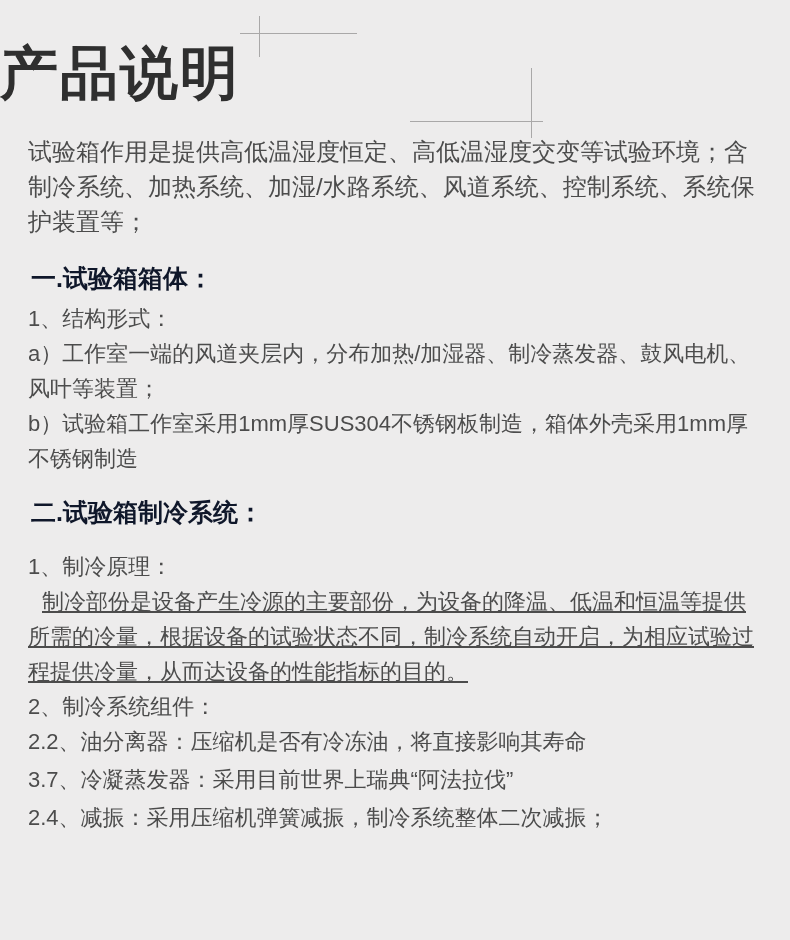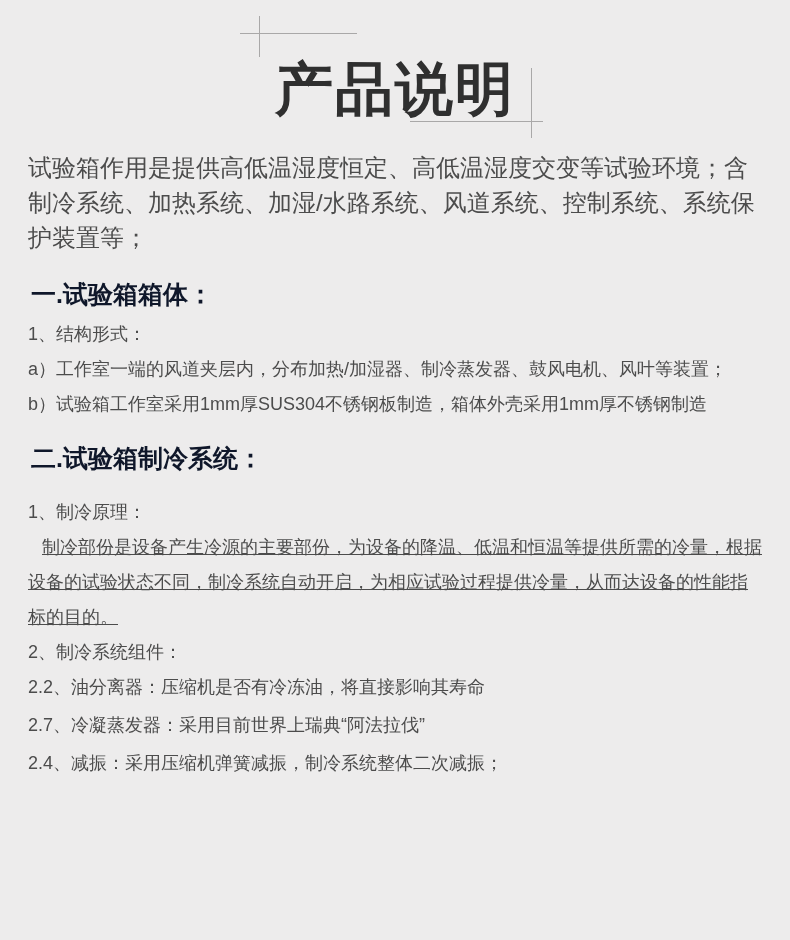--- a/index.html
+++ b/index.html
@@ -9,41 +9,40 @@
     height: 940px;
     background: #edecec;
     font-family: "Liberation Sans", sans-serif;
     color: #4c4c4c;
     overflow: hidden;
   }
   .deco { position: absolute; background: #a9a8a8; }
   .deco.h { height: 1px; }
   .deco.v { width: 1px; }
   .title {
-    margin: 16px;
+    margin: 0;
     padding-top: 40px;
-    text-align: center;
     font-size: 58px;
     line-height: 66px;
     font-weight: 700;
     letter-spacing: 2px;
     color: #2f2f2f;
   }
   .content { padding: 0 28px; }
   .intro { margin: 28px 0 0; font-size: 24px; line-height: 35px; }
   h2.sec {
     font-size: 25px;
     line-height: 34px;
     font-weight: 700;
     color: #0f172a;
     margin: 22px 0 6px;
     padding-left: 3px;
   }
   h2.sec.sec2 { margin: 19px 0 20px; }
-  p.line { margin: 0; font-size: 18px; line-height: 35px; }
+  p.line { margin: 0; font-size: 22px; line-height: 35px; }
   p.num { margin-bottom: 3px; }
   .indent1 { text-indent: 14px; text-decoration: underline; }
 </style>
 </head>
 <body>
 
 <div class="page">
 
   <div class="deco h" style="left:240px; top:33px;  width:117px;"></div>
   <div class="deco v" style="left:259px; top:16px;  height:41px;"></div>
@@ -59,17 +58,17 @@
     <h2 class="sec">一.试验箱箱体：</h2>
     <p class="line">1、结构形式：</p>
     <p class="line">a）工作室一端的风道夹层内，分布加热/加湿器、制冷蒸发器、鼓风电机、风叶等装置；</p>
     <p class="line">b）试验箱工作室采用1mm厚SUS304不锈钢板制造，箱体外壳采用1mm厚不锈钢制造</p>
 
     <h2 class="sec sec2">二.试验箱制冷系统：</h2>
     <p class="line">1、制冷原理：</p>
     <p class="line indent1">制冷部份是设备产生冷源的主要部份，为设备的降温、低温和恒温等提供所需的冷量，根据设备的试验状态不同，制冷系统自动开启，为相应试验过程提供冷量，从而达设备的性能指标的目的。</p>
     <p class="line">2、制冷系统组件：</p>
     <p class="line num">2.2、油分离器：压缩机是否有冷冻油，将直接影响其寿命</p>
-    <p class="line num">2.7、冷凝蒸发器：采用目前世界上瑞典“阿法拉伐”</p>
+    <p class="line num">3.7、冷凝蒸发器：采用目前世界上瑞典“阿法拉伐”</p>
     <p class="line num">2.4、减振：采用压缩机弹簧减振，制冷系统整体二次减振；</p>
 
   </div>
 </div>
 
 </body></html>

